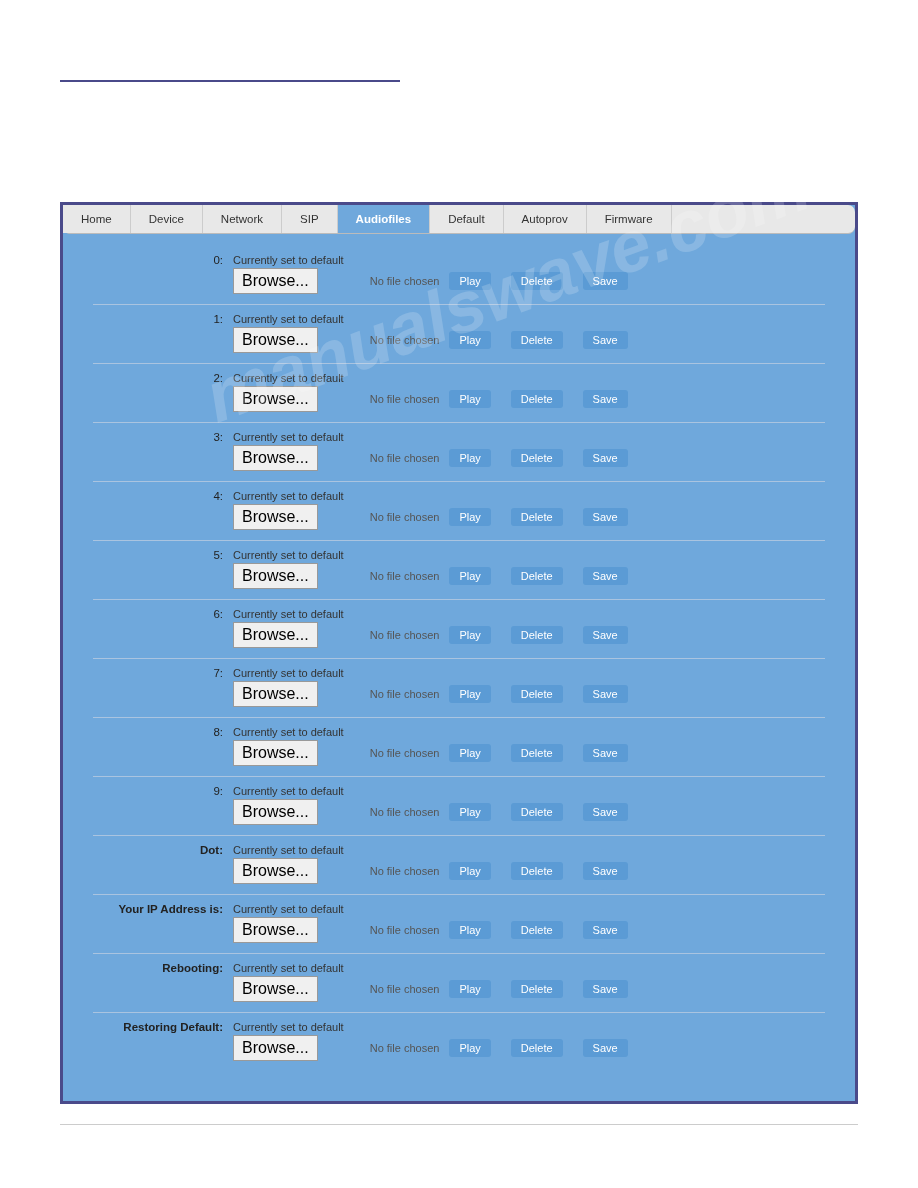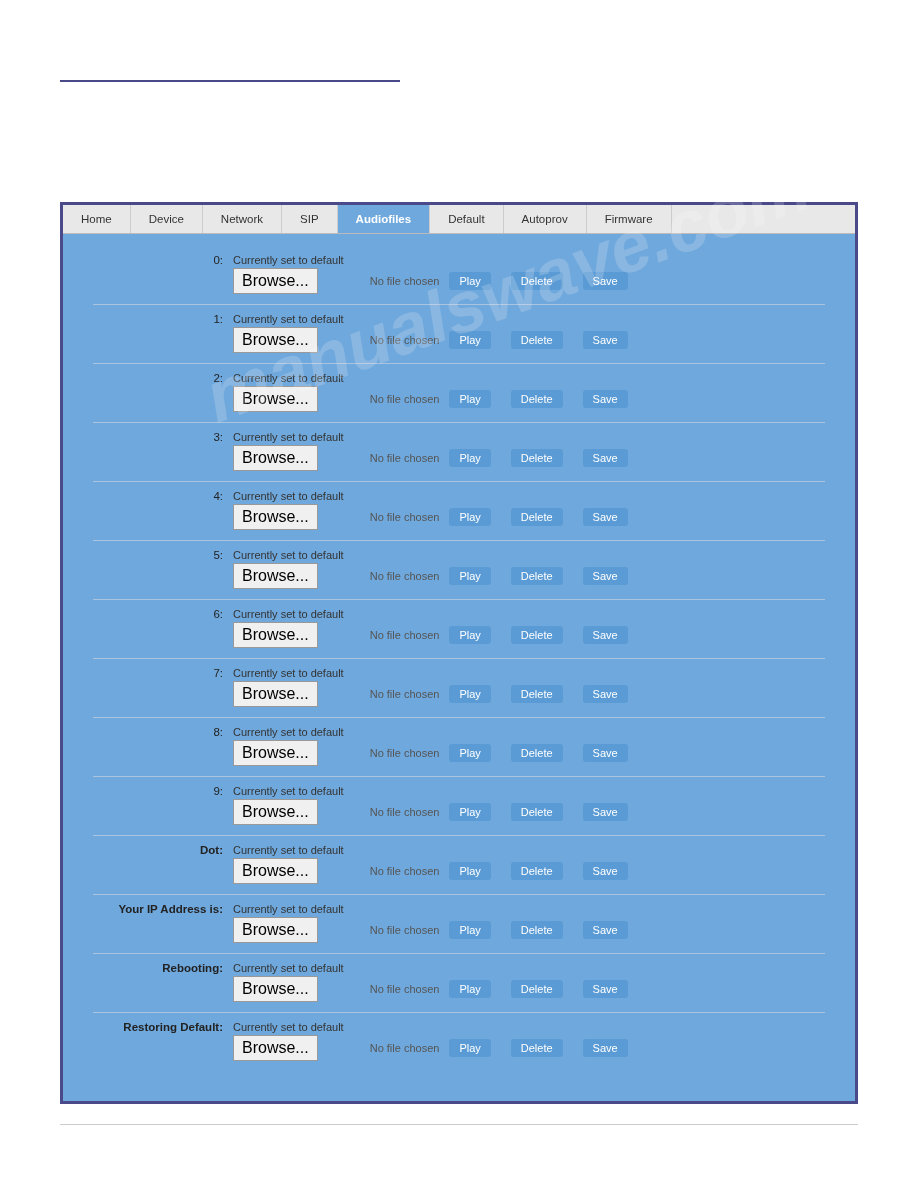--- a/index.html
+++ b/index.html
@@ -43,20 +43,21 @@
       transform: rotate(-20deg);
       line-height: 1;
       white-space: nowrap;
     }
 
     
     .nav-bar {
       display: flex;
       background: #e8e8e8;
       border-bottom: 1px solid #bbb;
+      border-radius: 7px;
     }
 
     .nav-item {
       padding: 8px 18px;
       border-right: 1px solid #ccc;
       cursor: pointer;
       font-size: 11.5px;
       color: #333;
       background: #e8e8e8;
       white-space: nowrap;

